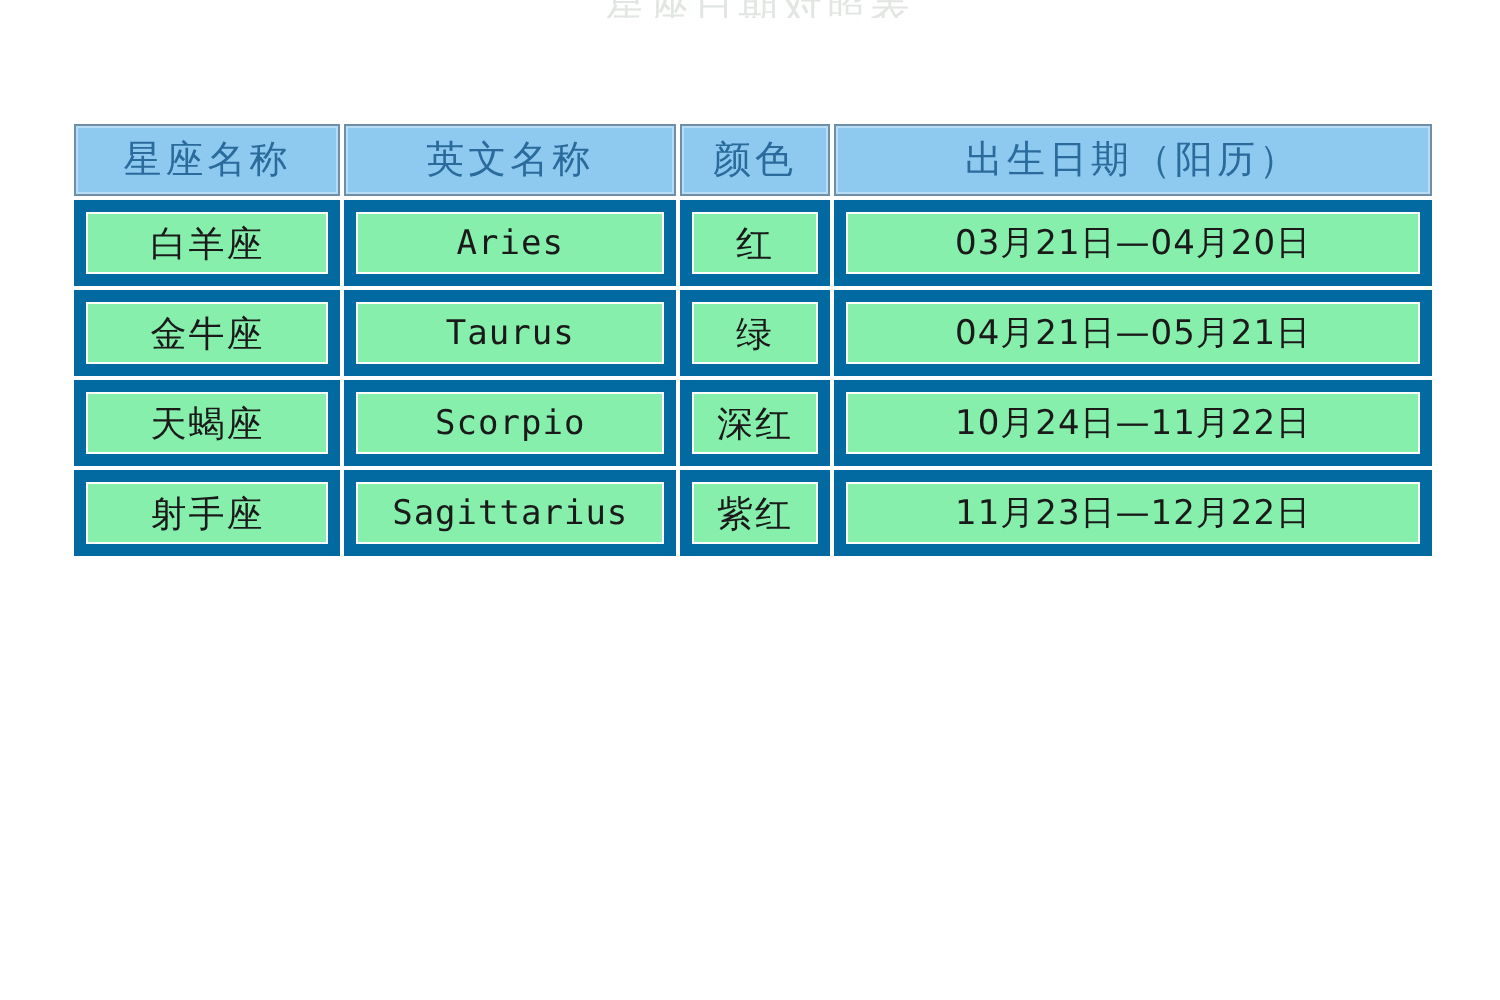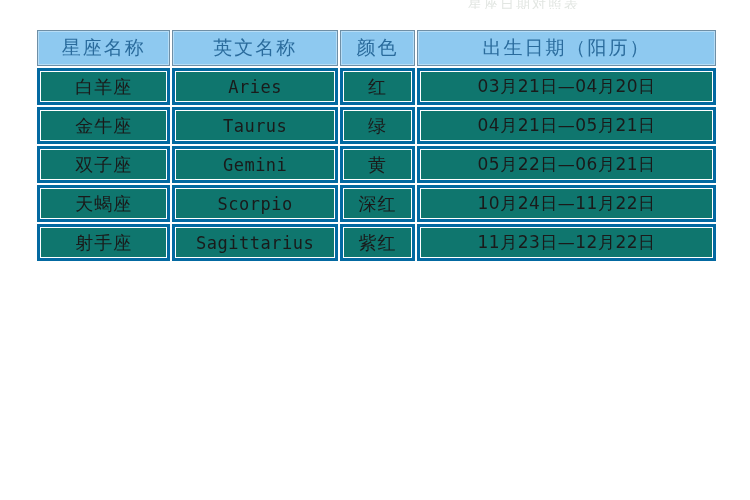--- a/index.html
+++ b/index.html
@@ -16,56 +16,56 @@
 
   
   .clipped-title-strip {
     position: absolute;
     left: 180px;
     top: 0px;
     width: 400px;
     height: 9px;
     overflow: hidden;
     color: #e2e6e2;
-    font-size: 14px;
+    font-size: 20px;
     line-height: 9px;
-    text-align: right;
+    text-align: center;
     letter-spacing: 2px;
     white-space: nowrap;
     user-select: none;
   }
 
   .zodiac-table-wrap {
     position: absolute;
     left: 35px;
-    top: 28px;
+    top: 60px;
     width: 683px;
   }
 
   table.zodiac-table {
     border-collapse: separate;
     border-spacing: 2px 2px;
     width: 683px;
     table-layout: fixed;
     background: transparent;
   }
 
   table.zodiac-table col.c-name  { width: 133px; }
   table.zodiac-table col.c-en    { width: 165px; }
   table.zodiac-table col.c-color { width: 75px;  }
   table.zodiac-table col.c-date  { width: 298px; }
 
   table.zodiac-table th,
   table.zodiac-table td {
-    border: 3px solid #0369a1;
+    border: 6px solid #0369a1;
     padding: 0;
     height: 31px;
     text-align: center;
     vertical-align: middle;
-    background: #0f766e;
+    background: #86efac;
     box-shadow: inset 0 0 0 1px #ffffff;
   }
 
   table.zodiac-table thead th {
     background: #8ec9f0;
     color: #2a6b9c;
     font-weight: normal;
     height: 34px;
     font-size: 19px;
     letter-spacing: 2px;
@@ -123,26 +123,20 @@
           <td class="cell-color">红</td>
           <td class="cell-date">03月21日—04月20日</td>
         </tr>
         <tr>
           <td class="cell-cn">金牛座</td>
           <td class="cell-en">Taurus</td>
           <td class="cell-color">绿</td>
           <td class="cell-date">04月21日—05月21日</td>
         </tr>
         <tr>
-          <td class="cell-cn">双子座</td>
-          <td class="cell-en">Gemini</td>
-          <td class="cell-color">黄</td>
-          <td class="cell-date">05月22日—06月21日</td>
-        </tr>
-        <tr>
           <td class="cell-cn">天蝎座</td>
           <td class="cell-en">Scorpio</td>
           <td class="cell-color">深红</td>
           <td class="cell-date">10月24日—11月22日</td>
         </tr>
         <tr>
           <td class="cell-cn">射手座</td>
           <td class="cell-en">Sagittarius</td>
           <td class="cell-color">紫红</td>
           <td class="cell-date">11月23日—12月22日</td>

